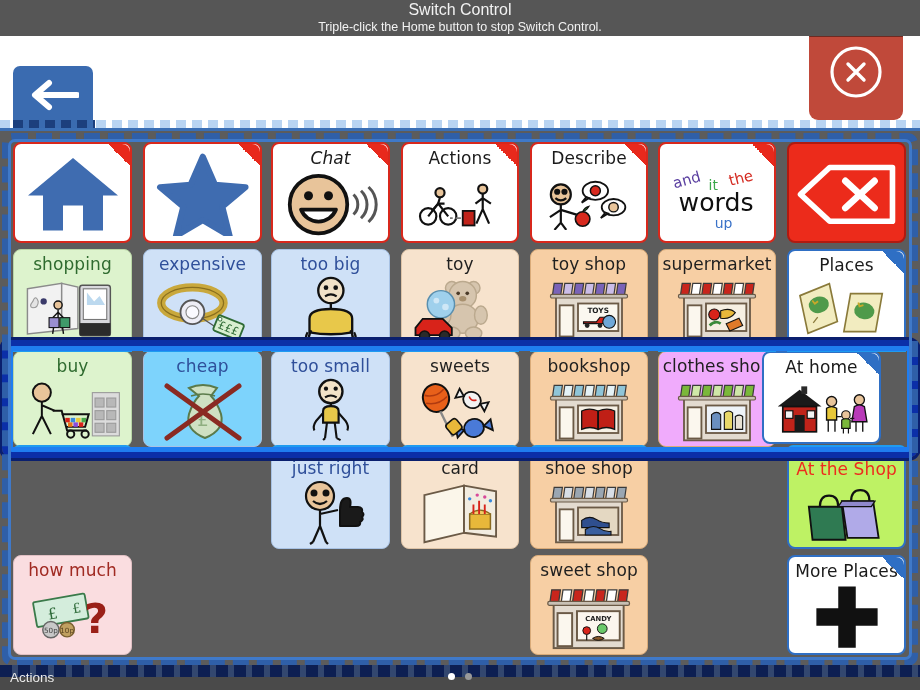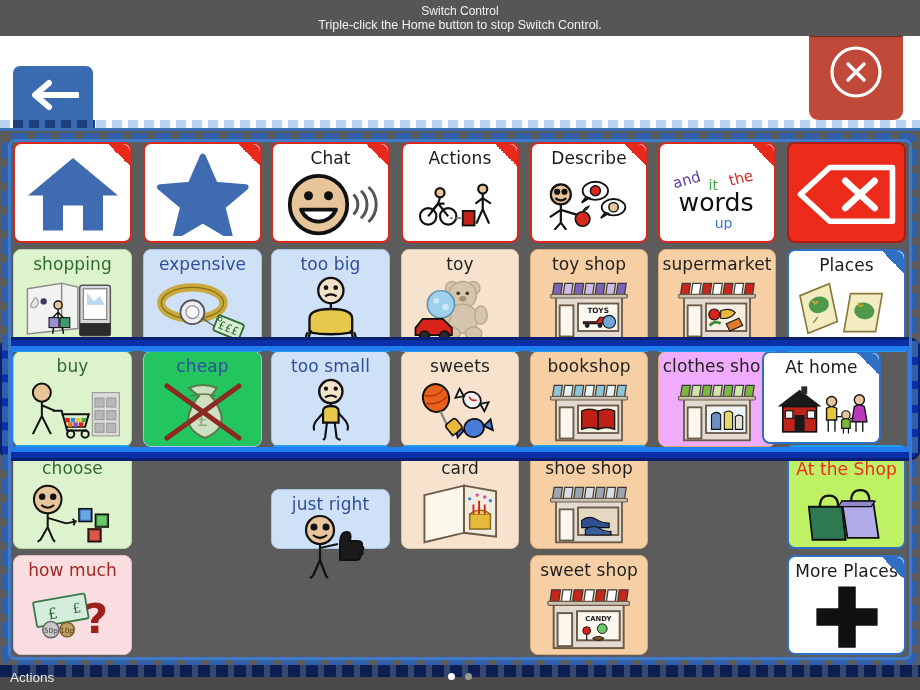--- a/index.html
+++ b/index.html
@@ -10,21 +10,21 @@
   }
   #root { position: relative; width: 920px; height: 690px; }
 
   
   .sc-banner {
     position: absolute; left:0; top:0; width:920px; height:36px;
     background:#565656; color:#f2f2f2; text-align:center;
     display:flex; flex-direction:column; align-items:center; justify-content:center;
     line-height:1.18; z-index:40;
   }
-  .sc-title { font-size:12px; }
+  .sc-title { font-size:16px; }
   .sc-sub   { font-size:12.5px; }
 
   
   .appbar {
     position:absolute; left:0; top:36px; width:920px; height:92px;
     background:#ffffff; z-index:10;
   }
   .back-btn {
     position:absolute; left:13px; top:66px; width:80px; height:62px;
     background:#3a6bb0; border-radius:7px 7px 3px 3px; z-index:20;
@@ -175,21 +175,21 @@
             <div class="art">
               <svg viewBox="0 0 80 68" width="97.6" height="83.0">
                 <path d="M40 3 L50 26 L75 28 L56 44 L62 68 L40 55 L18 68 L24 44 L5 28 L30 26 Z" fill="#3f6cb0" stroke="#3f6cb0" stroke-width="5" stroke-linejoin="round"></path>
               </svg>
             </div>
             <div class="fold-red"></div>
           </div>
         </div>
         <div class="cell" style="left: 271px; top: 11px; width: 119px; height: 101px;">
           <div class="inner" style="background: rgb(255, 255, 255); border: 2.5px solid rgb(216, 40, 28);">
-            <div class="lbl" style="color: rgb(26, 26, 26);">Chat</div>
+            <div class="lbl" style="color: rgb(26, 26, 26); font-style: italic;">Chat</div>
             <div class="art">
               <svg viewBox="0 0 80 52" width="100.0" height="65.0">
   <circle cx="30" cy="26" r="23" fill="#e8c49a" stroke="#111" stroke-width="3"></circle>
   <circle cx="22" cy="19" r="3.6" fill="#111"></circle>
                 <circle cx="38" cy="19" r="3.6" fill="#111"></circle>
   <path d="M16 30 A15 15 0 0 0 44 30 Z" fill="#fff" stroke="#111" stroke-width="3" stroke-linejoin="round"></path>
   <g fill="none" stroke="#555" stroke-width="2.4">
    <path d="M58 18 A11 11 0 0 1 58 34"></path>
                   <path d="M64 15 A15 15 0 0 1 64 37"></path>
                   <path d="M70 12 A19 19 0 0 1 70 40"></path>
@@ -474,21 +474,21 @@
                   <rect x="81" y="34" width="10" height="10" fill="#b8b8b8"></rect>
                   <rect x="94" y="34" width="10" height="10" fill="#b8b8b8"></rect>
                   <rect x="81" y="48" width="10" height="10" fill="#b8b8b8"></rect>
                   <rect x="94" y="48" width="10" height="10" fill="#b8b8b8"></rect>
                 </g>
               </svg>
             </div>
           </div>
         </div>
         <div class="cell" style="left: 143px; top: 220px; width: 119px; height: 96px;">
-          <div class="inner" style="background: #22c55e; border: 1.5px solid rgb(168, 194, 228);">
+          <div class="inner" style="background: #7dd3fc; border: 1.5px solid rgb(168, 194, 228);">
             <div class="lbl" style="color: rgb(47, 79, 154);">cheap</div>
             <div class="art">
               <svg viewBox="0 0 96 66" width="96.0" height="66.0">
   <path d="M34 10 q14 -6 28 0 l-6 8 q6 6 10 18 q4 16 -16 24 q-20 -8 -16 -24 q4 -12 10 -18 Z" fill="#cfe0c2" stroke="#5a7a4a" stroke-width="2"></path>
   <path d="M36 18 q12 -4 24 0" fill="none" stroke="#5a7a4a" stroke-width="1.6"></path>
   <text x="48" y="48" font-size="18" font-family="DejaVu Sans" fill="#8fae80" text-anchor="middle">£</text>
   <path d="M12 8 L84 60 M84 8 L12 60" stroke="#8a2a22" stroke-width="5" stroke-linecap="round"></path>
               </svg>
             </div>
           </div>
@@ -615,45 +615,22 @@
                   <circle cx="105" cy="20" r="6" fill="#e8c49a"></circle>
    <path d="M99 28 q6 -4 12 0 l3 18 h-18 Z" fill="#b83ab8"></path>
                   <path d="M101 46 v12 M109 46 v12"></path>
                 </g>
   <path d="M78 40 h6 M94 42 h5" stroke="#111" stroke-width="1.4"></path>
               </svg>
             </div>
             <div class="fold-blue"></div>
           </div>
         </div>
-        <div class="cell" style="left: 13px; top: 322px; width: 119px; height: 96px;">
-          <div class="inner" style="background: rgb(221, 243, 205); border: 1.5px solid rgb(185, 214, 166);">
-            <div class="lbl" style="color: rgb(47, 107, 47);">choose</div>
-            <div class="art">
-              <svg viewBox="0 0 110 66" width="101.0" height="60.6">
-  <g stroke="#111" stroke-width="2.2" fill="none">
-   <circle cx="28" cy="18" r="15" fill="#e8c49a"></circle>
-   <circle cx="22" cy="15" r="2.4" fill="#111"></circle>
-                  <circle cx="34" cy="15" r="2.4" fill="#111"></circle>
-   <path d="M21 24 q7 6 14 0"></path>
-   <path d="M28 33 V48 M28 38 L48 44 M28 48 L20 62 M28 48 L34 62 M17 64 L20 62 M36 64 L34 62"></path>
-   <path d="M48 44 l10 -2 l-3 -3 M48 44 l10 -2 l-2 4" stroke-width="2"></path>
-                </g>
-  <rect x="62" y="28" width="14" height="14" fill="#3a72c8" stroke="#111" stroke-width="1.6"></rect>
-  <rect x="64" y="30" width="10" height="10" fill="#6fa8e0"></rect>
-  <rect x="80" y="34" width="14" height="14" fill="#3a8a3a" stroke="#111" stroke-width="1.6"></rect>
-  <rect x="82" y="36" width="10" height="10" fill="#6ac86a"></rect>
-  <rect x="72" y="50" width="14" height="14" fill="#b8231a" stroke="#111" stroke-width="1.6"></rect>
-  <rect x="74" y="52" width="10" height="10" fill="#d8584a"></rect>
-              </svg>
-            </div>
-          </div>
-        </div>
         <div class="cell" style="left: 271px; top: 322px; width: 119px; height: 96px;">
-          <div class="inner" style="background: rgb(207, 225, 247); border: 1.5px solid rgb(168, 194, 228); margin-top: 36px;">
+          <div class="inner" style="background: rgb(207, 225, 247); border: 1.5px solid rgb(168, 194, 228);">
             <div class="lbl" style="color: rgb(47, 79, 154);">just right</div>
             <div class="art">
               <svg viewBox="0 0 90 66" width="90.0" height="66.0">
   <g stroke="#111" stroke-width="2.2" fill="none">
    <circle cx="34" cy="16" r="14" fill="#e8c49a"></circle>
    <circle cx="28" cy="13" r="2.4" fill="#111"></circle>
                   <circle cx="40" cy="13" r="2.4" fill="#111"></circle>
    <path d="M27 21 q7 6 14 0"></path>
    <path d="M34 30 V46 M34 34 L52 30 M34 46 L27 62 M34 46 L40 62 M24 64 L27 62 M42 64 L40 62"></path>
                 </g>

